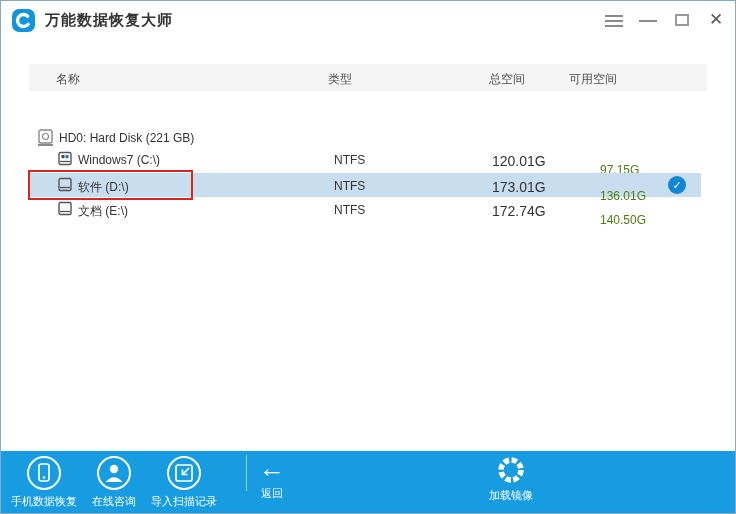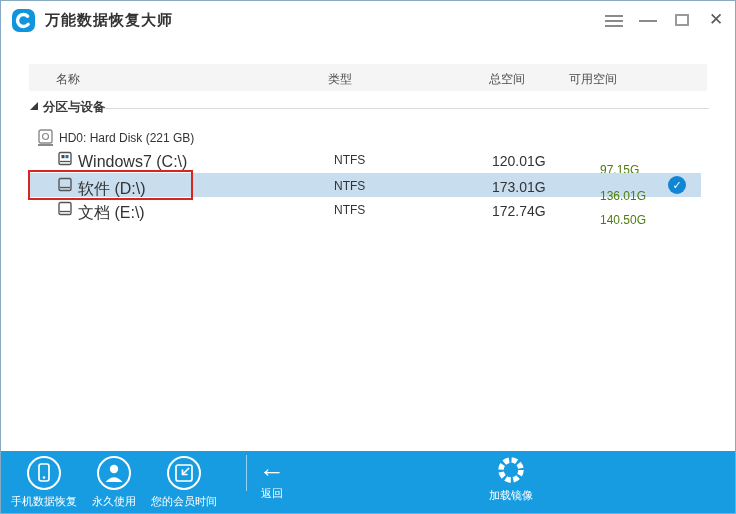--- a/index.html
+++ b/index.html
@@ -48,21 +48,21 @@
   .group-label { position:absolute; left:14px; top:0px; font-size:12.5px; font-weight:700; color:#3a3a3a; }
   .group-line { position:absolute; left:74px; top:9px; width:606px; height:1px; background:#dcdcdc; }
 
   .device-row { position:absolute; left:0; top:125px; width:706px; height:24px; }
   .device-icon { position:absolute; left:36px; top:3px; }
   .device-label { position:absolute; left:58px; top:5px; font-size:12px; color:#333; }
 
   .drow { position:absolute; left:28px; width:672px; height:24px; }
   .drow.r0 { top:146px; } .drow.r1 { top:172px; background:#c8ddee; } .drow.r2 { top:196px; }
   .drow .drive-icon { position:absolute; left:28px; top:4px; }
-  .drow .cell-name  { position:absolute; left:49px; top:6px; font-size:16px; color:#333; }
+  .drow .cell-name  { position:absolute; left:49px; top:6px; font-size:12px; color:#333; }
   .drow .cell-type  { position:absolute; left:305px; top:6px; font-size:12px; color:#333; }
   .drow .cell-total { position:absolute; left:463px; top:6px; font-size:14px; color:#333; }
   .drow .cell-free  { position:absolute; left:571px; top:16px; font-size:12px; color:#4d7c0f; }
   .check {
     position:absolute; left:639px; top:3px; width:18px; height:18px; border-radius:50%;
     background:#1086d4; color:#fff; font-size:11px; font-weight:700; text-align:center; line-height:18px;
   }
   .red-box {
     position:absolute; left:27px; top:169px; width:165px; height:30px;
     border:2px solid #da251d; pointer-events:none; z-index:5;
@@ -110,25 +110,20 @@
   </div>
 
 
   <div class="thead">
     <div class="th th-name">名称</div>
     <div class="th th-type">类型</div>
     <div class="th th-total">总空间</div>
     <div class="th th-free">可用空间</div>
   </div>
 
-  <div class="group-row">
-    <div class="tri"></div>
-    <div class="group-label">分区与设备</div>
-    <div class="group-line"></div>
-  </div>
 
   <div class="device-row">
     <div class="device-icon">
       <svg width="17" height="18" viewBox="0 0 17 18">
         <rect x="2" y="1" width="13" height="13" rx="2" fill="none" stroke="#8a8a8a" stroke-width="1.4"></rect>
         <circle cx="8.5" cy="7.5" r="3" fill="none" stroke="#8a8a8a" stroke-width="1.2"></circle>
         <rect x="1" y="15" width="15" height="2" fill="#8a8a8a"></rect>
       </svg>
     </div>
     <div class="device-label">HD0: Hard Disk (221 GB)</div>
@@ -190,32 +185,32 @@
       <div class="lbl">手机数据恢复</div>
     </div>
 
     <div class="f-item fi-1">
       <div class="circ">
         <svg width="30" height="30" viewBox="0 0 30 30" style="position:absolute;left:0;top:0">
           <circle cx="15" cy="11" r="4.2" fill="#fff"></circle>
           <path d="M6.5 24 Q15 14.5 23.5 24 Z" fill="#fff"></path>
         </svg>
       </div>
-      <div class="lbl">永久使用</div>
+      <div class="lbl">在线咨询</div>
     </div>
 
     <div class="f-item fi-2">
       <div class="circ">
         <svg width="30" height="30" viewBox="0 0 30 30" style="position:absolute;left:0;top:0">
           <rect x="7" y="7" width="16" height="16" rx="2" fill="none" stroke="#fff" stroke-width="1.7"></rect>
           <line x1="20" y1="10" x2="13.5" y2="16.5" stroke="#fff" stroke-width="1.7"></line>
           <polyline points="13.5,11.5 13.5,16.5 18.5,16.5" fill="none" stroke="#fff" stroke-width="1.7"></polyline>
         </svg>
       </div>
-      <div class="lbl">您的会员时间</div>
+      <div class="lbl">导入扫描记录</div>
     </div>
 
     <div class="f-div"></div>
 
     <div class="f-back">
       <div class="arrow">←</div>
       <div class="lbl">返回</div>
     </div>
 
     <div class="f-load">

